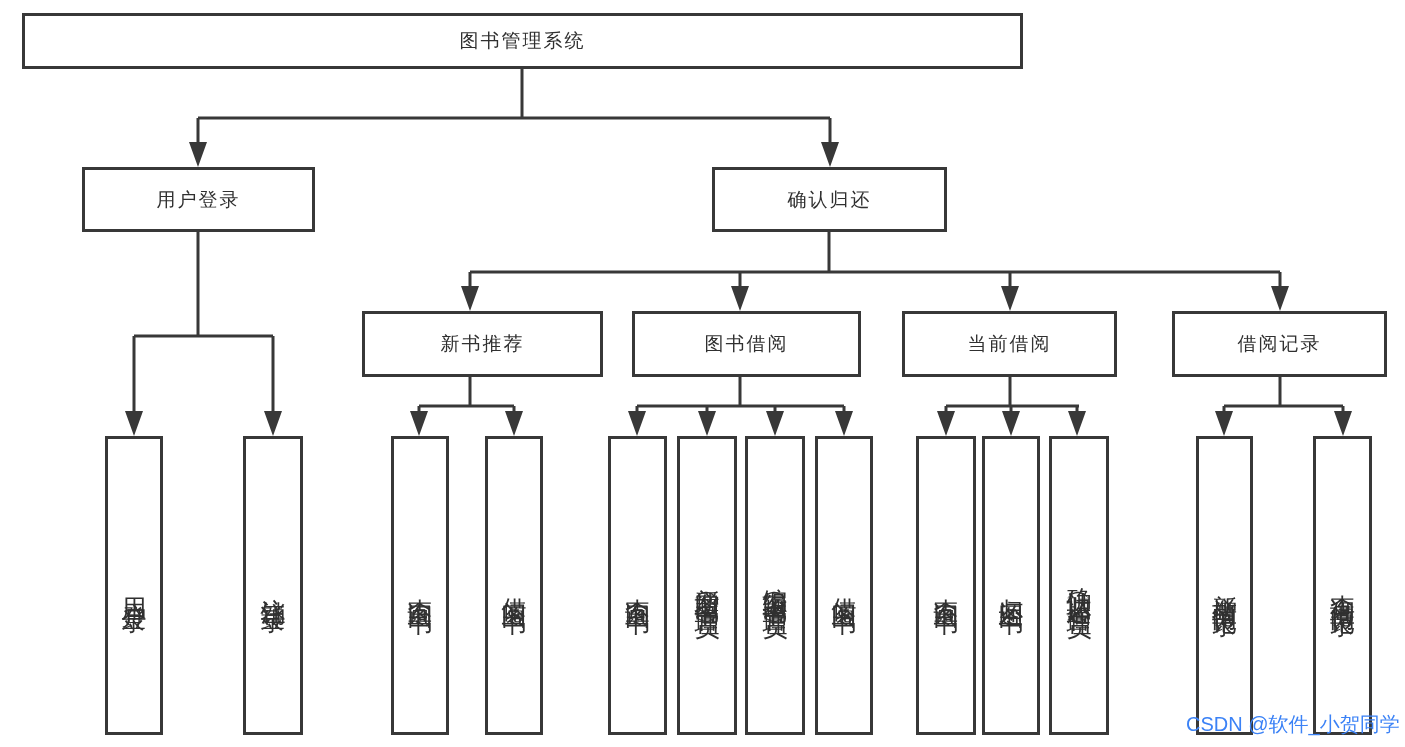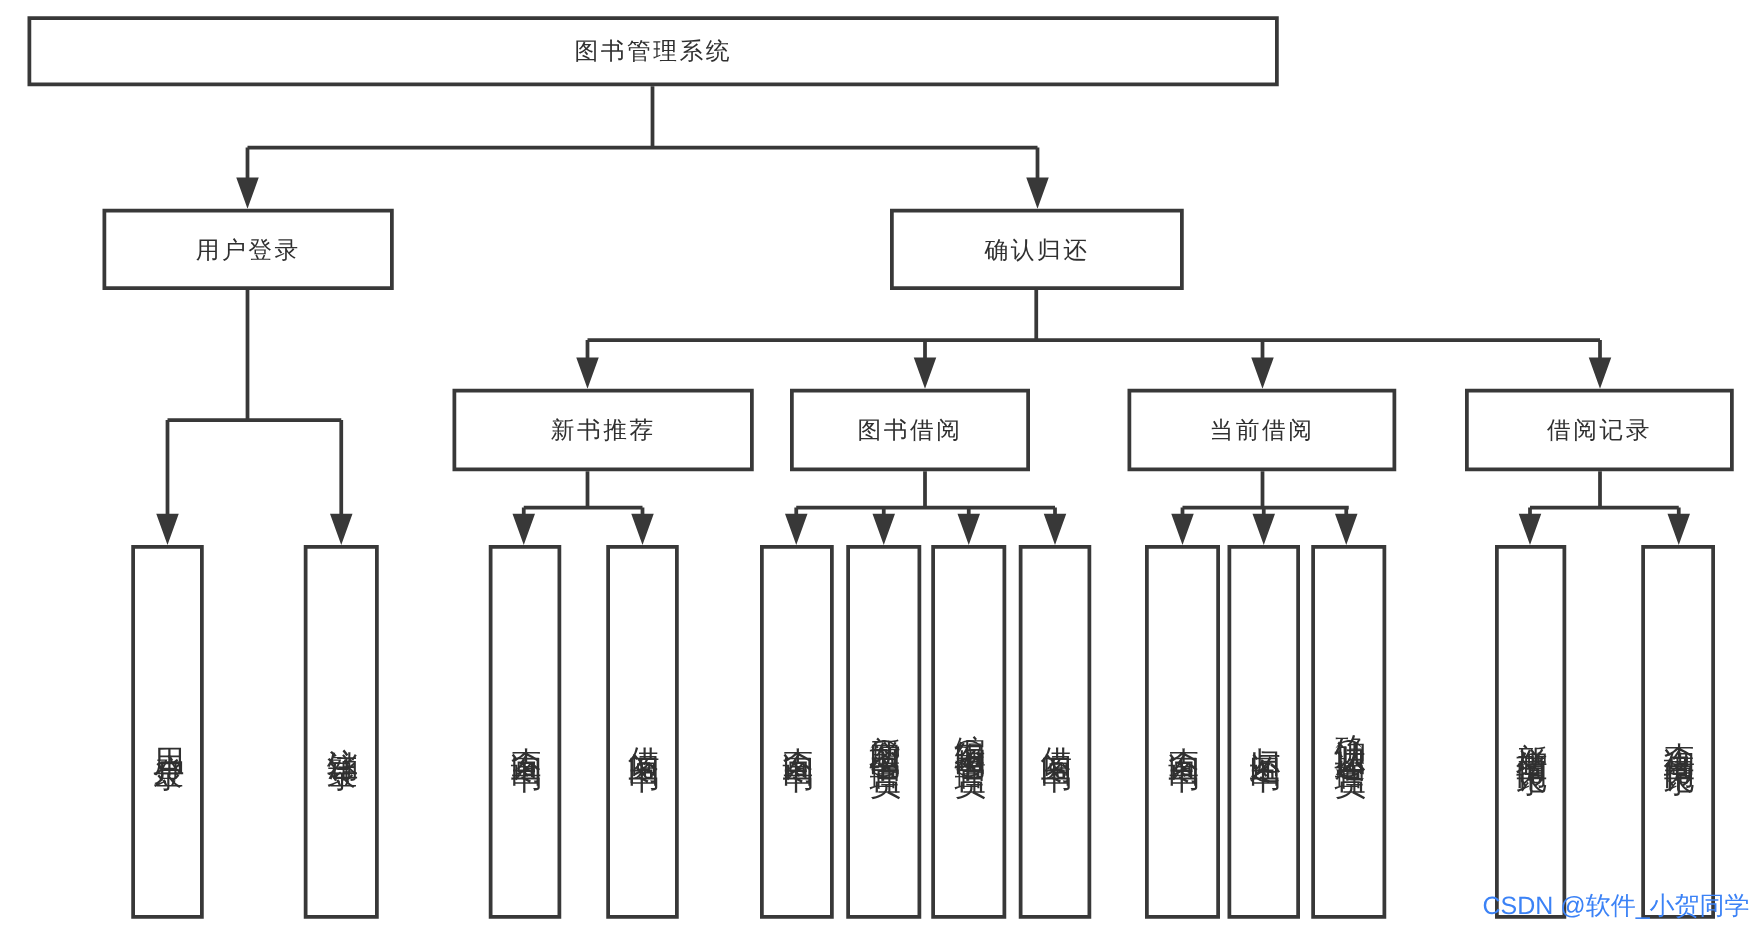--- a/index.html
+++ b/index.html
@@ -15,21 +15,21 @@
   .h{font-size:19px;letter-spacing:2px;white-space:nowrap;}
   .v{
     writing-mode:vertical-rl;text-orientation:mixed;
     font-size:25px;letter-spacing:4px;line-height:1;
   }
   .leaf{top:436px;height:299px;}
   [data-name="node-root"]{left:22px;top:13px;width:1001px;height:56px;}
   [data-name="node-user-login"]{left:82px;top:167px;width:233px;height:65px;}
   [data-name="node-book-mgmt"]{left:712px;top:167px;width:235px;height:65px;}
   [data-name="node-new-book-rec"]{left:362px;top:311px;width:241px;height:66px;}
-  [data-name="node-book-borrow"]{left:632px;top:311px;width:192px;height:66px;text-align:center;}
+  [data-name="node-book-borrow"]{left:632px;top:311px;width:229px;height:66px;text-align:center;}
   [data-name="node-current-borrow"]{left:902px;top:311px;width:215px;height:66px;}
   [data-name="node-borrow-records"]{left:1172px;top:311px;width:215px;height:66px;}
   [data-name="leaf-user-login"]{left:105px;width:58px;}
   [data-name="leaf-logout"]{left:243px;width:60px;}
   [data-name="leaf-rec-query-books"]{left:391px;width:58px;}
   [data-name="leaf-rec-borrow-books"]{left:485px;width:58px;}
   [data-name="leaf-borrow-query-books"]{left:608px;width:59px;}
   [data-name="leaf-borrow-add-books"]{left:677px;width:60px;}
   [data-name="leaf-borrow-edit-books"]{left:745px;width:60px;}
   [data-name="leaf-borrow-borrow-books"]{left:815px;width:58px;}

